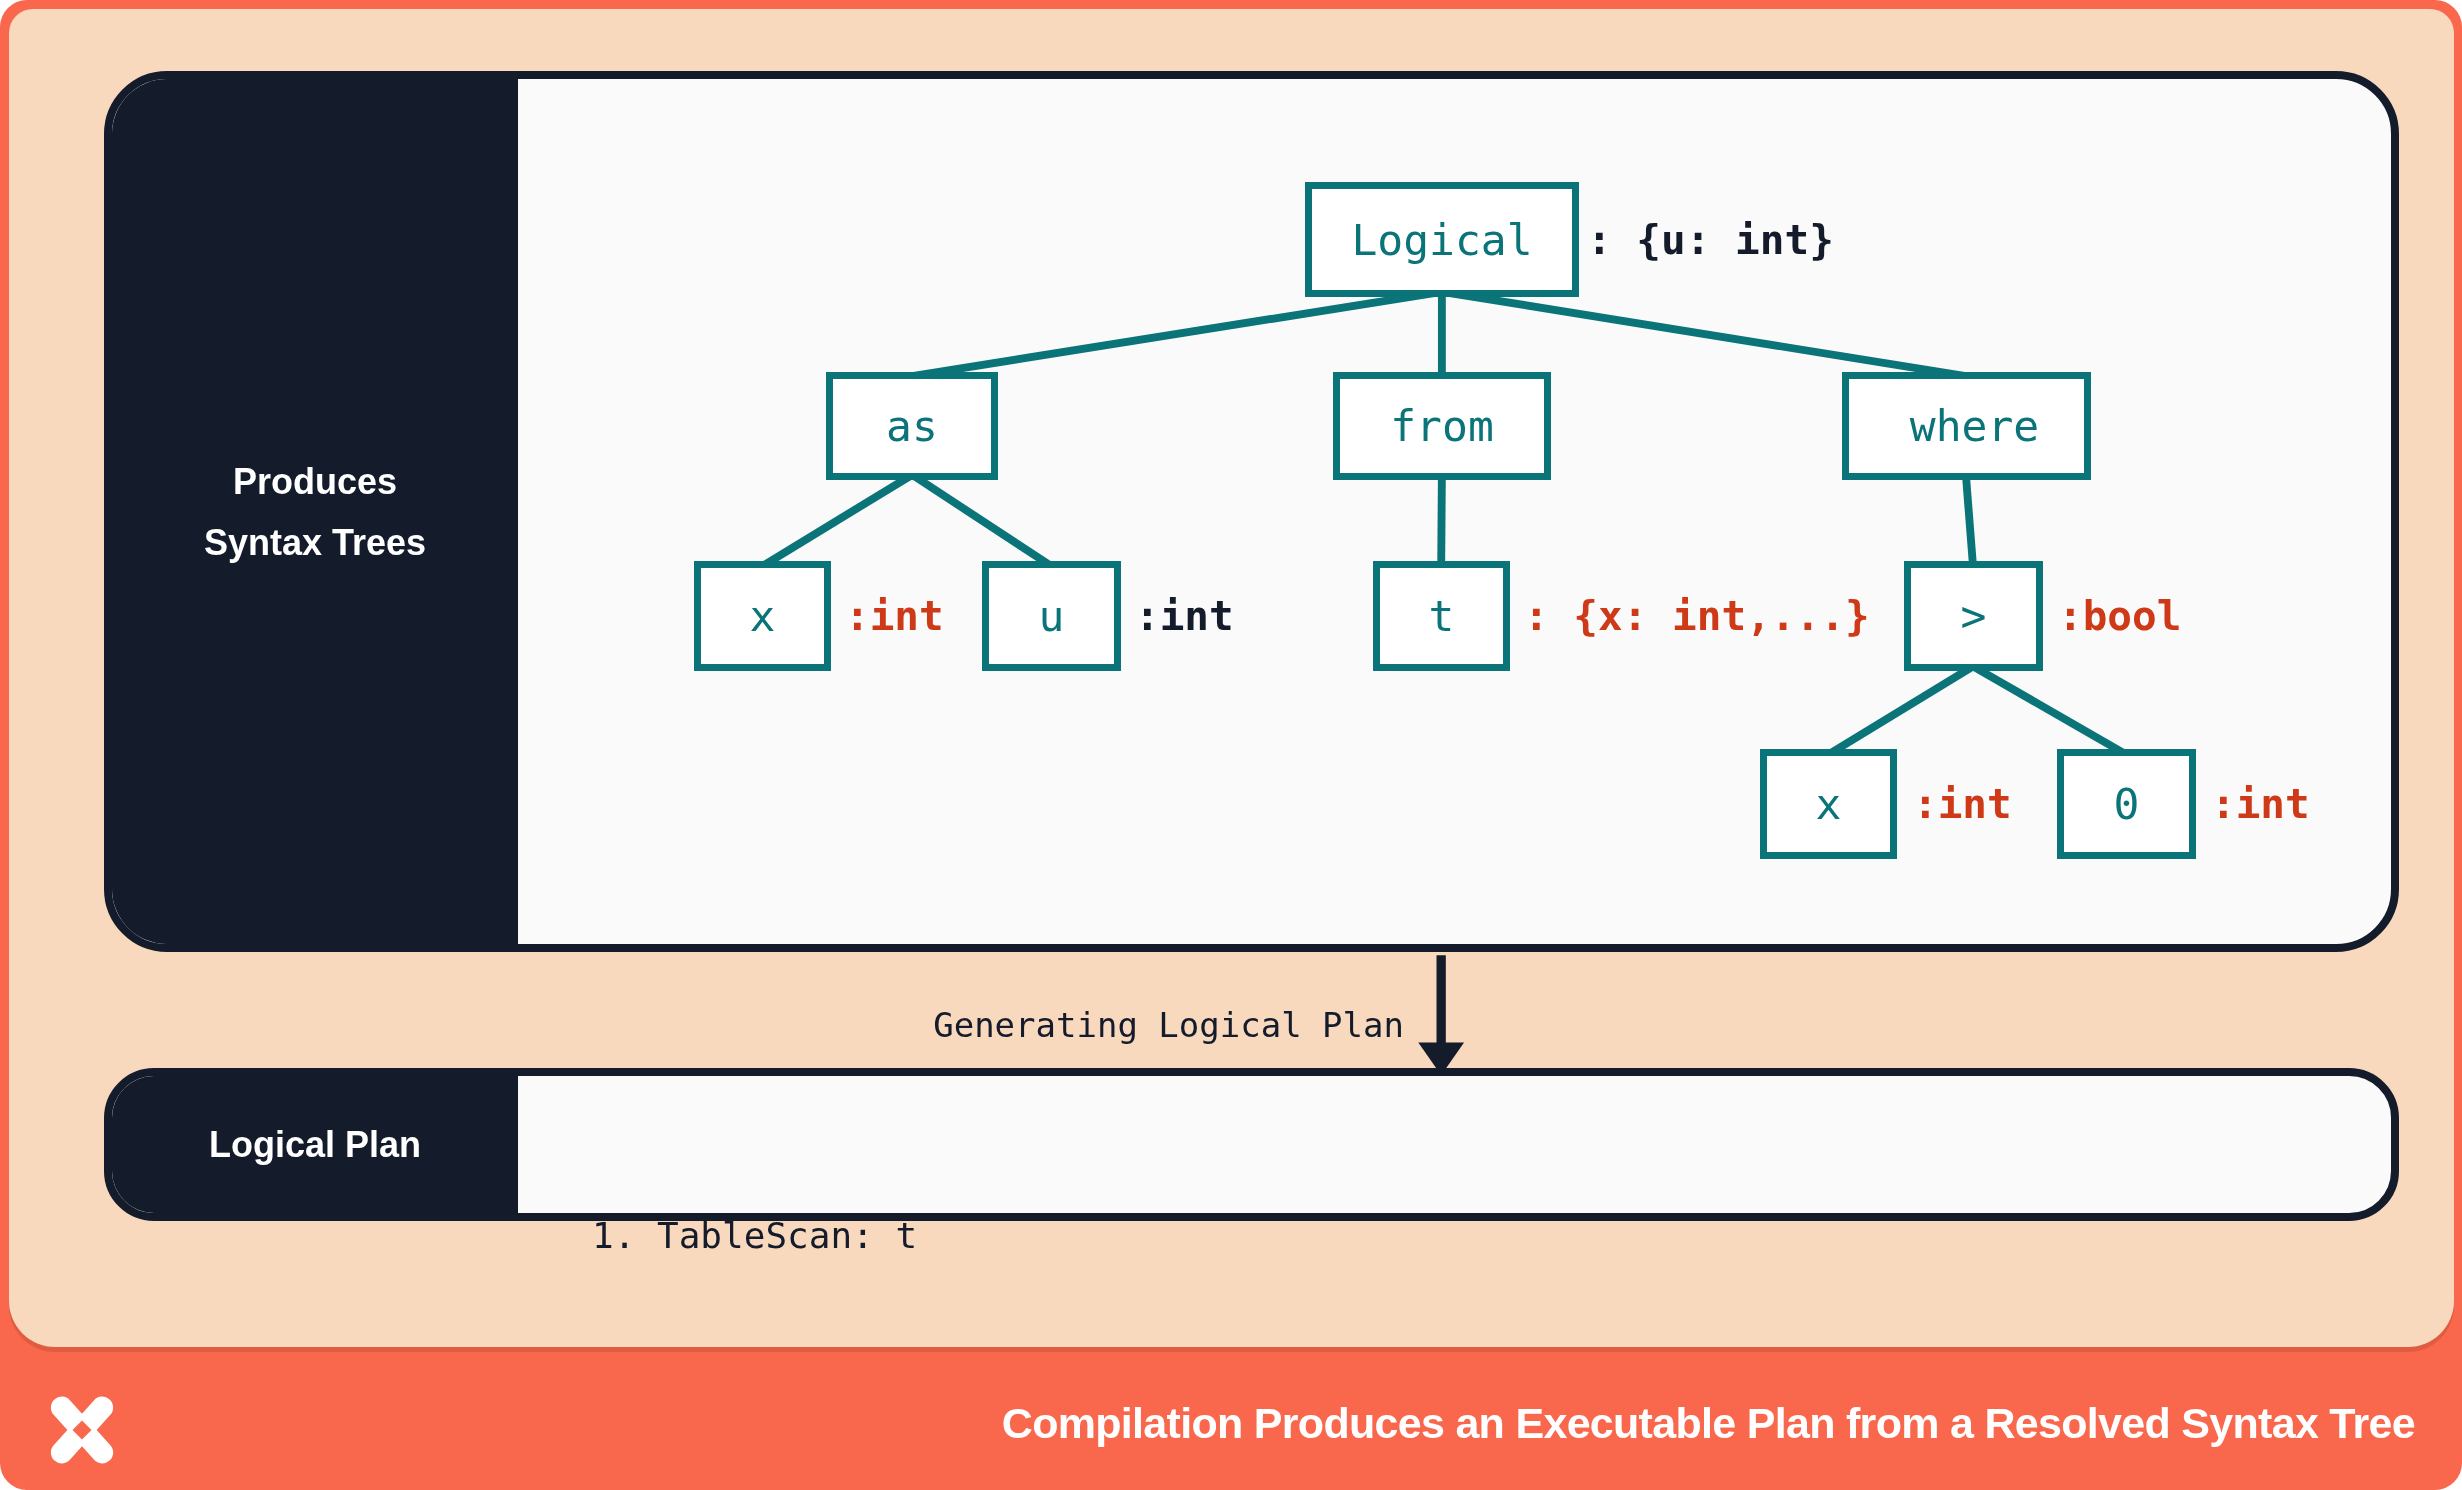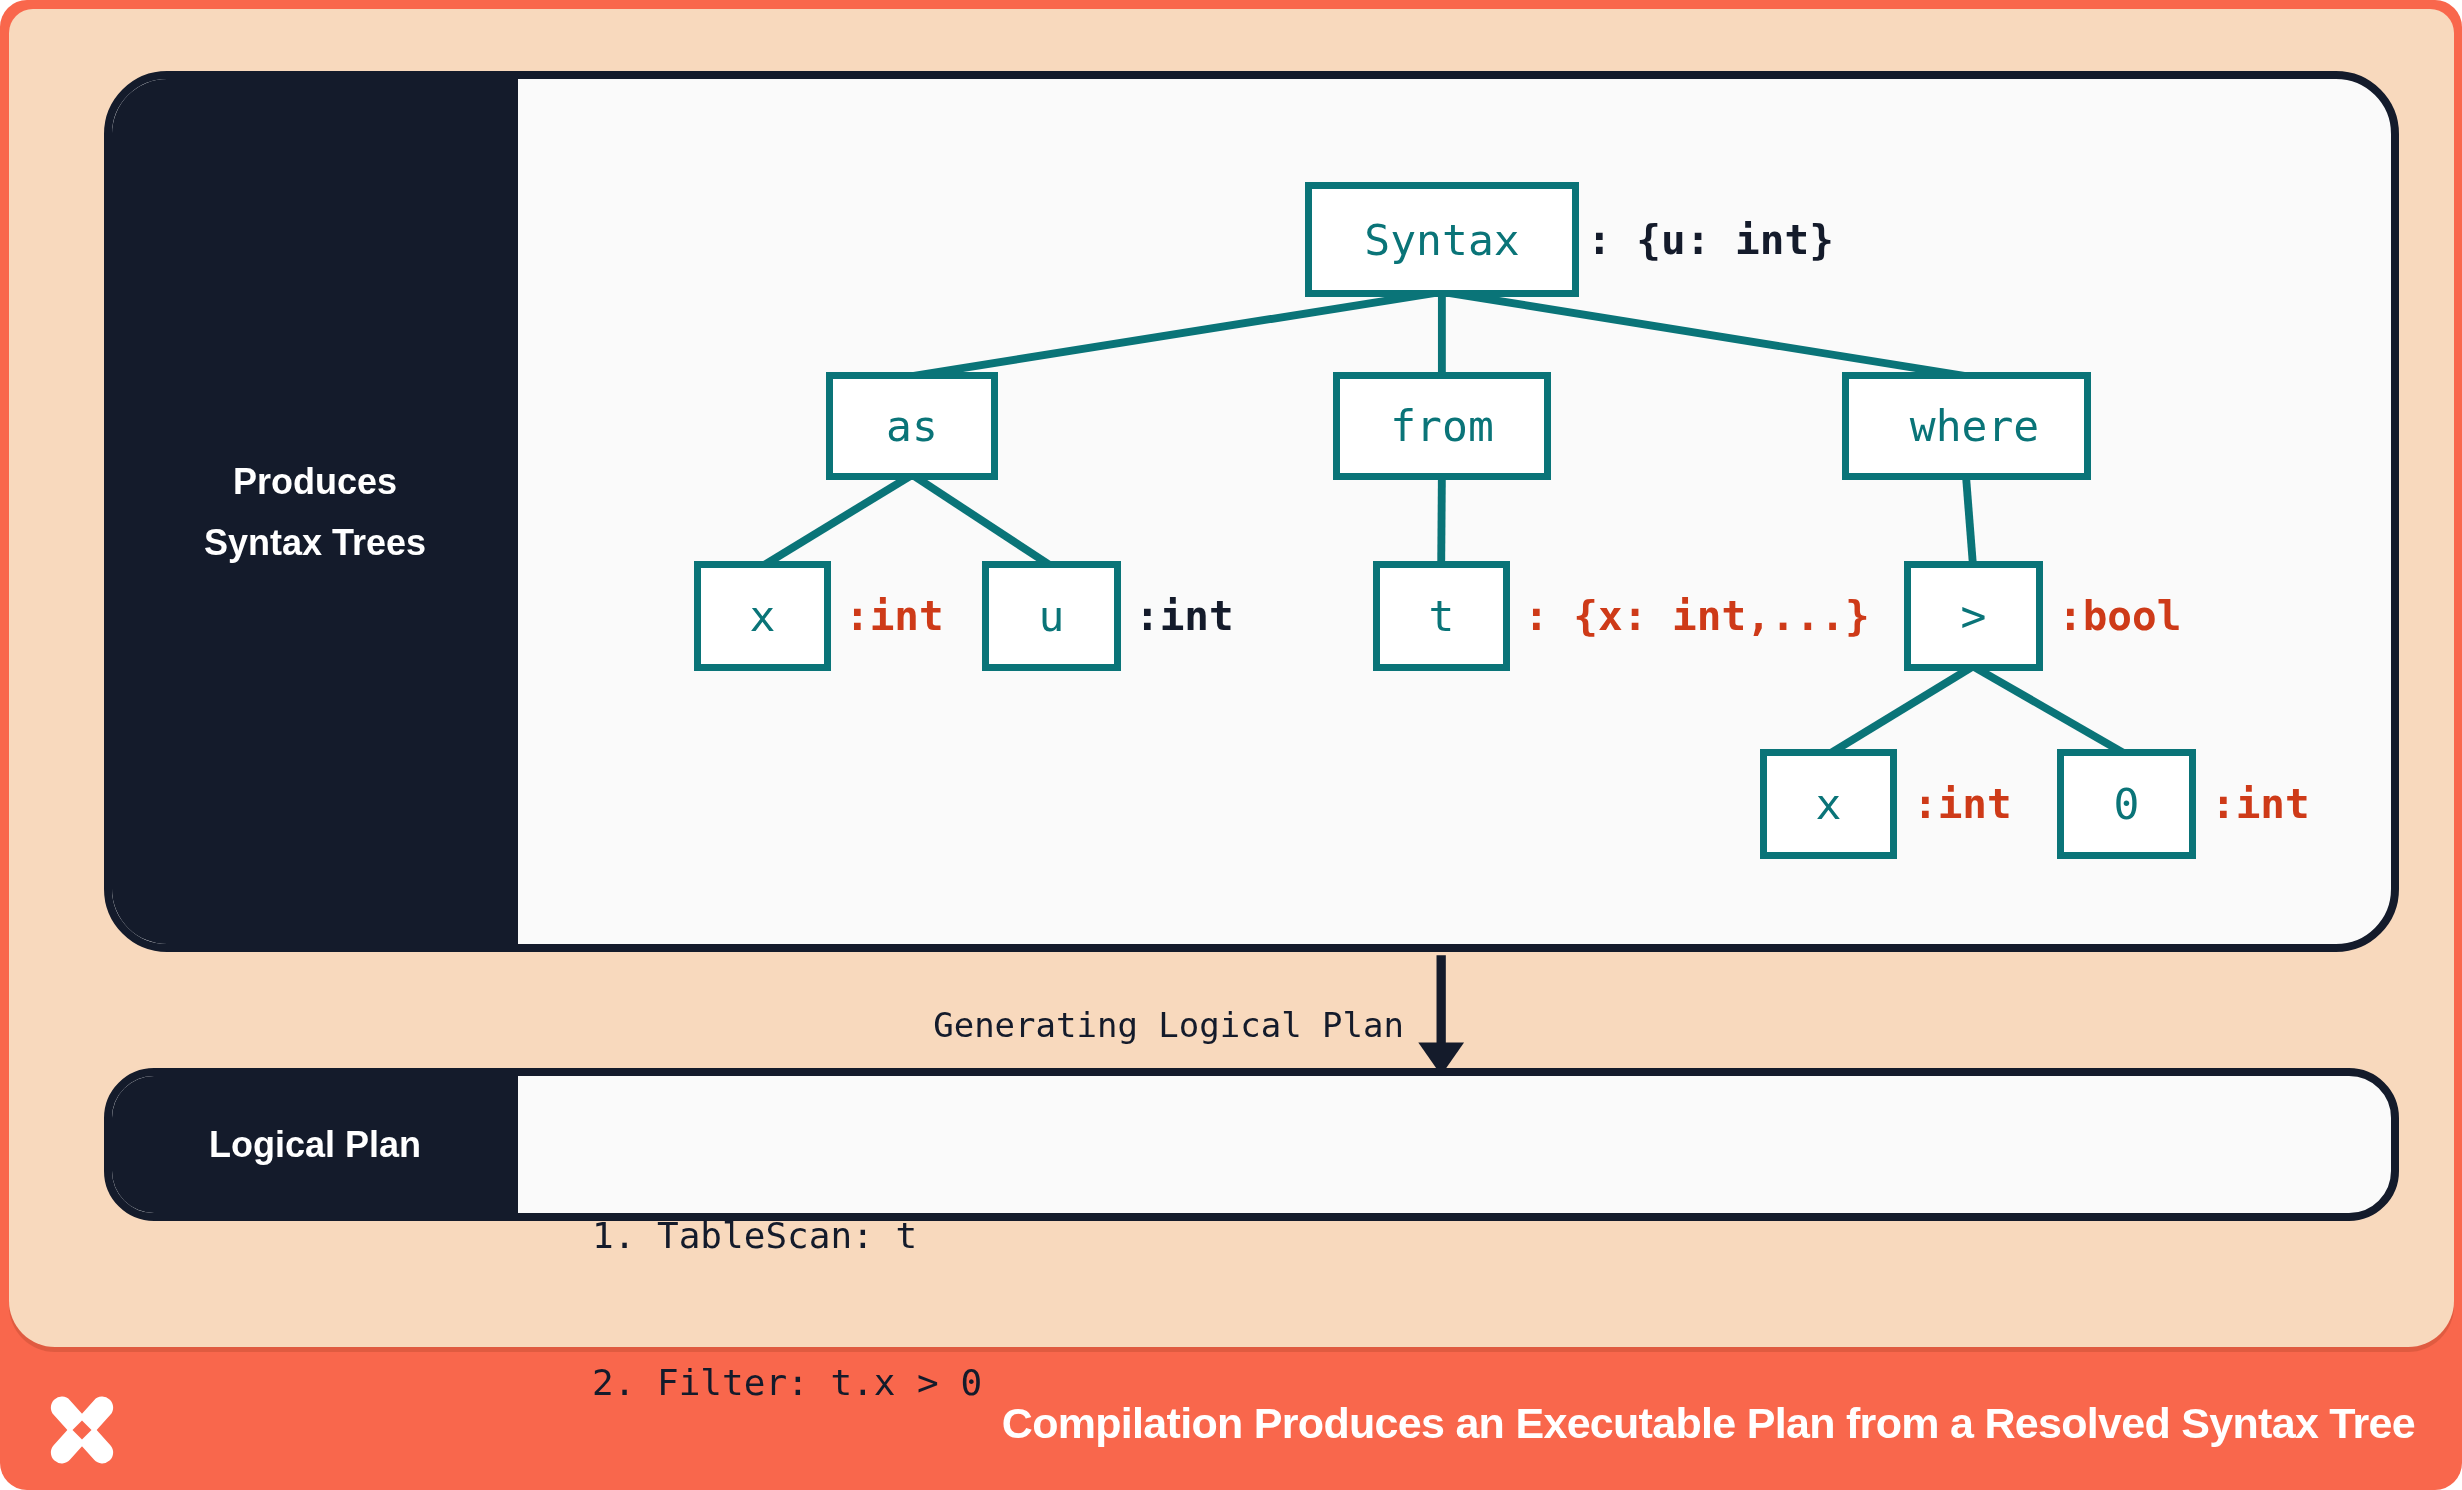--- a/index.html
+++ b/index.html
@@ -88,21 +88,21 @@
       <line x1="2760" y1="932" x2="2974" y2="1055"></line>
     </g>
 
     <g>
       <line x1="2016" y1="1336" x2="2016" y2="1464" stroke="#141B2B" stroke-width="13"></line>
       <polygon points="1984,1458 2048,1458 2016,1504" fill="#141B2B"></polygon>
     </g>
   </svg>
 
   <div class="node" style="left:1305px;top:182px;width:274px;height:115px;">
-    <span>Syntax</span>
+    <span>Logical</span>
   </div>
   <div class="ann navy" style="left:1587px;top:182px;height:115px;">: {u: int}</div>
 
   <div class="node" style="left:826px;top:372px;width:172px;height:108px;">
     <span>as</span>
   </div>
   <div class="node" style="left:1333px;top:372px;width:218px;height:108px;">
     <span>from</span>
   </div>
   <div class="node" style="left:1842px;top:372px;width:249px;height:108px;padding-left:16px;">
@@ -141,21 +141,20 @@
 
   <div class="gen-label">Generating Logical Plan</div>
 
   <div class="panel logical">
     <div class="side">
       <span>Logical Plan</span>
     </div>
   </div>
   <div class="steps">
     <div>1. TableScan: t</div>
-    <div>2. Filter: t.x &gt; 0</div>
     
   </div>
 
   <svg class="logo" viewBox="0 0 100 100">
     <g fill="#ffffff">
       <rect x="37" y="1" width="26" height="98" rx="13" transform="rotate(42 50 50)"></rect>
       <rect x="37" y="1" width="26" height="98" rx="13" transform="rotate(-42 50 50)"></rect>
     </g>
     <rect x="42" y="42" width="16" height="16" transform="rotate(45 50 50)" fill="#F9674C"></rect>
   </svg>

